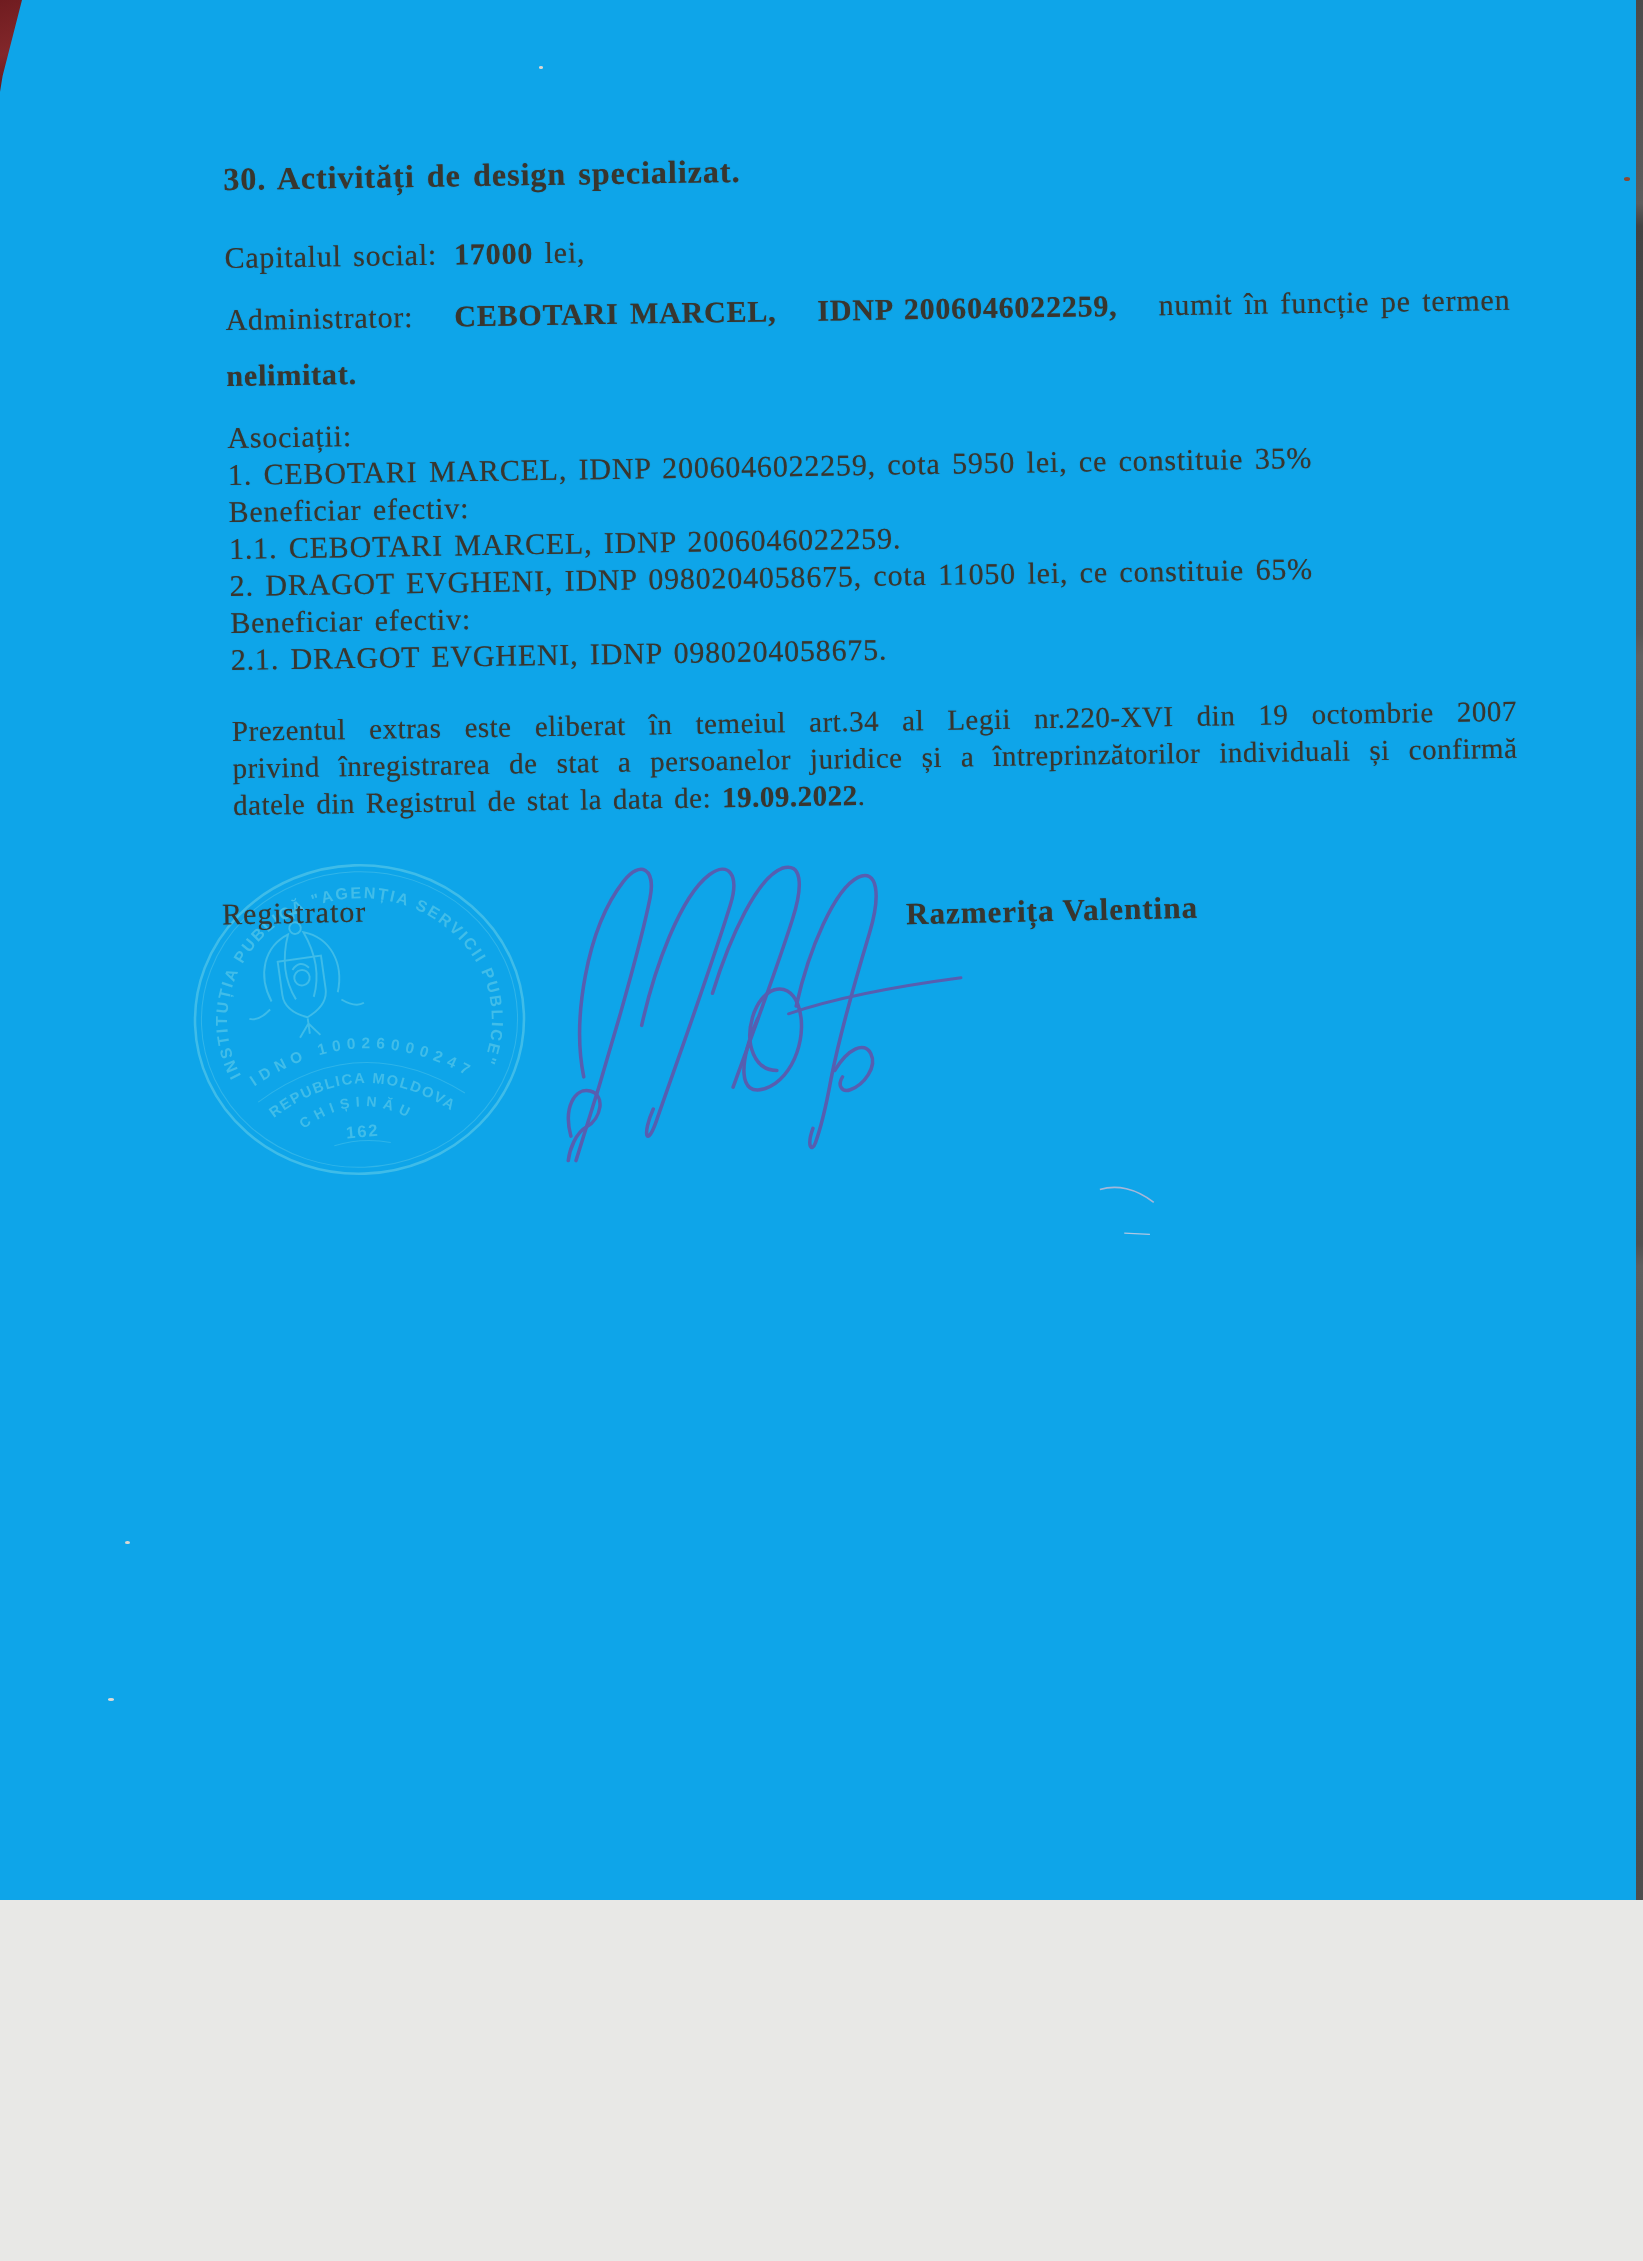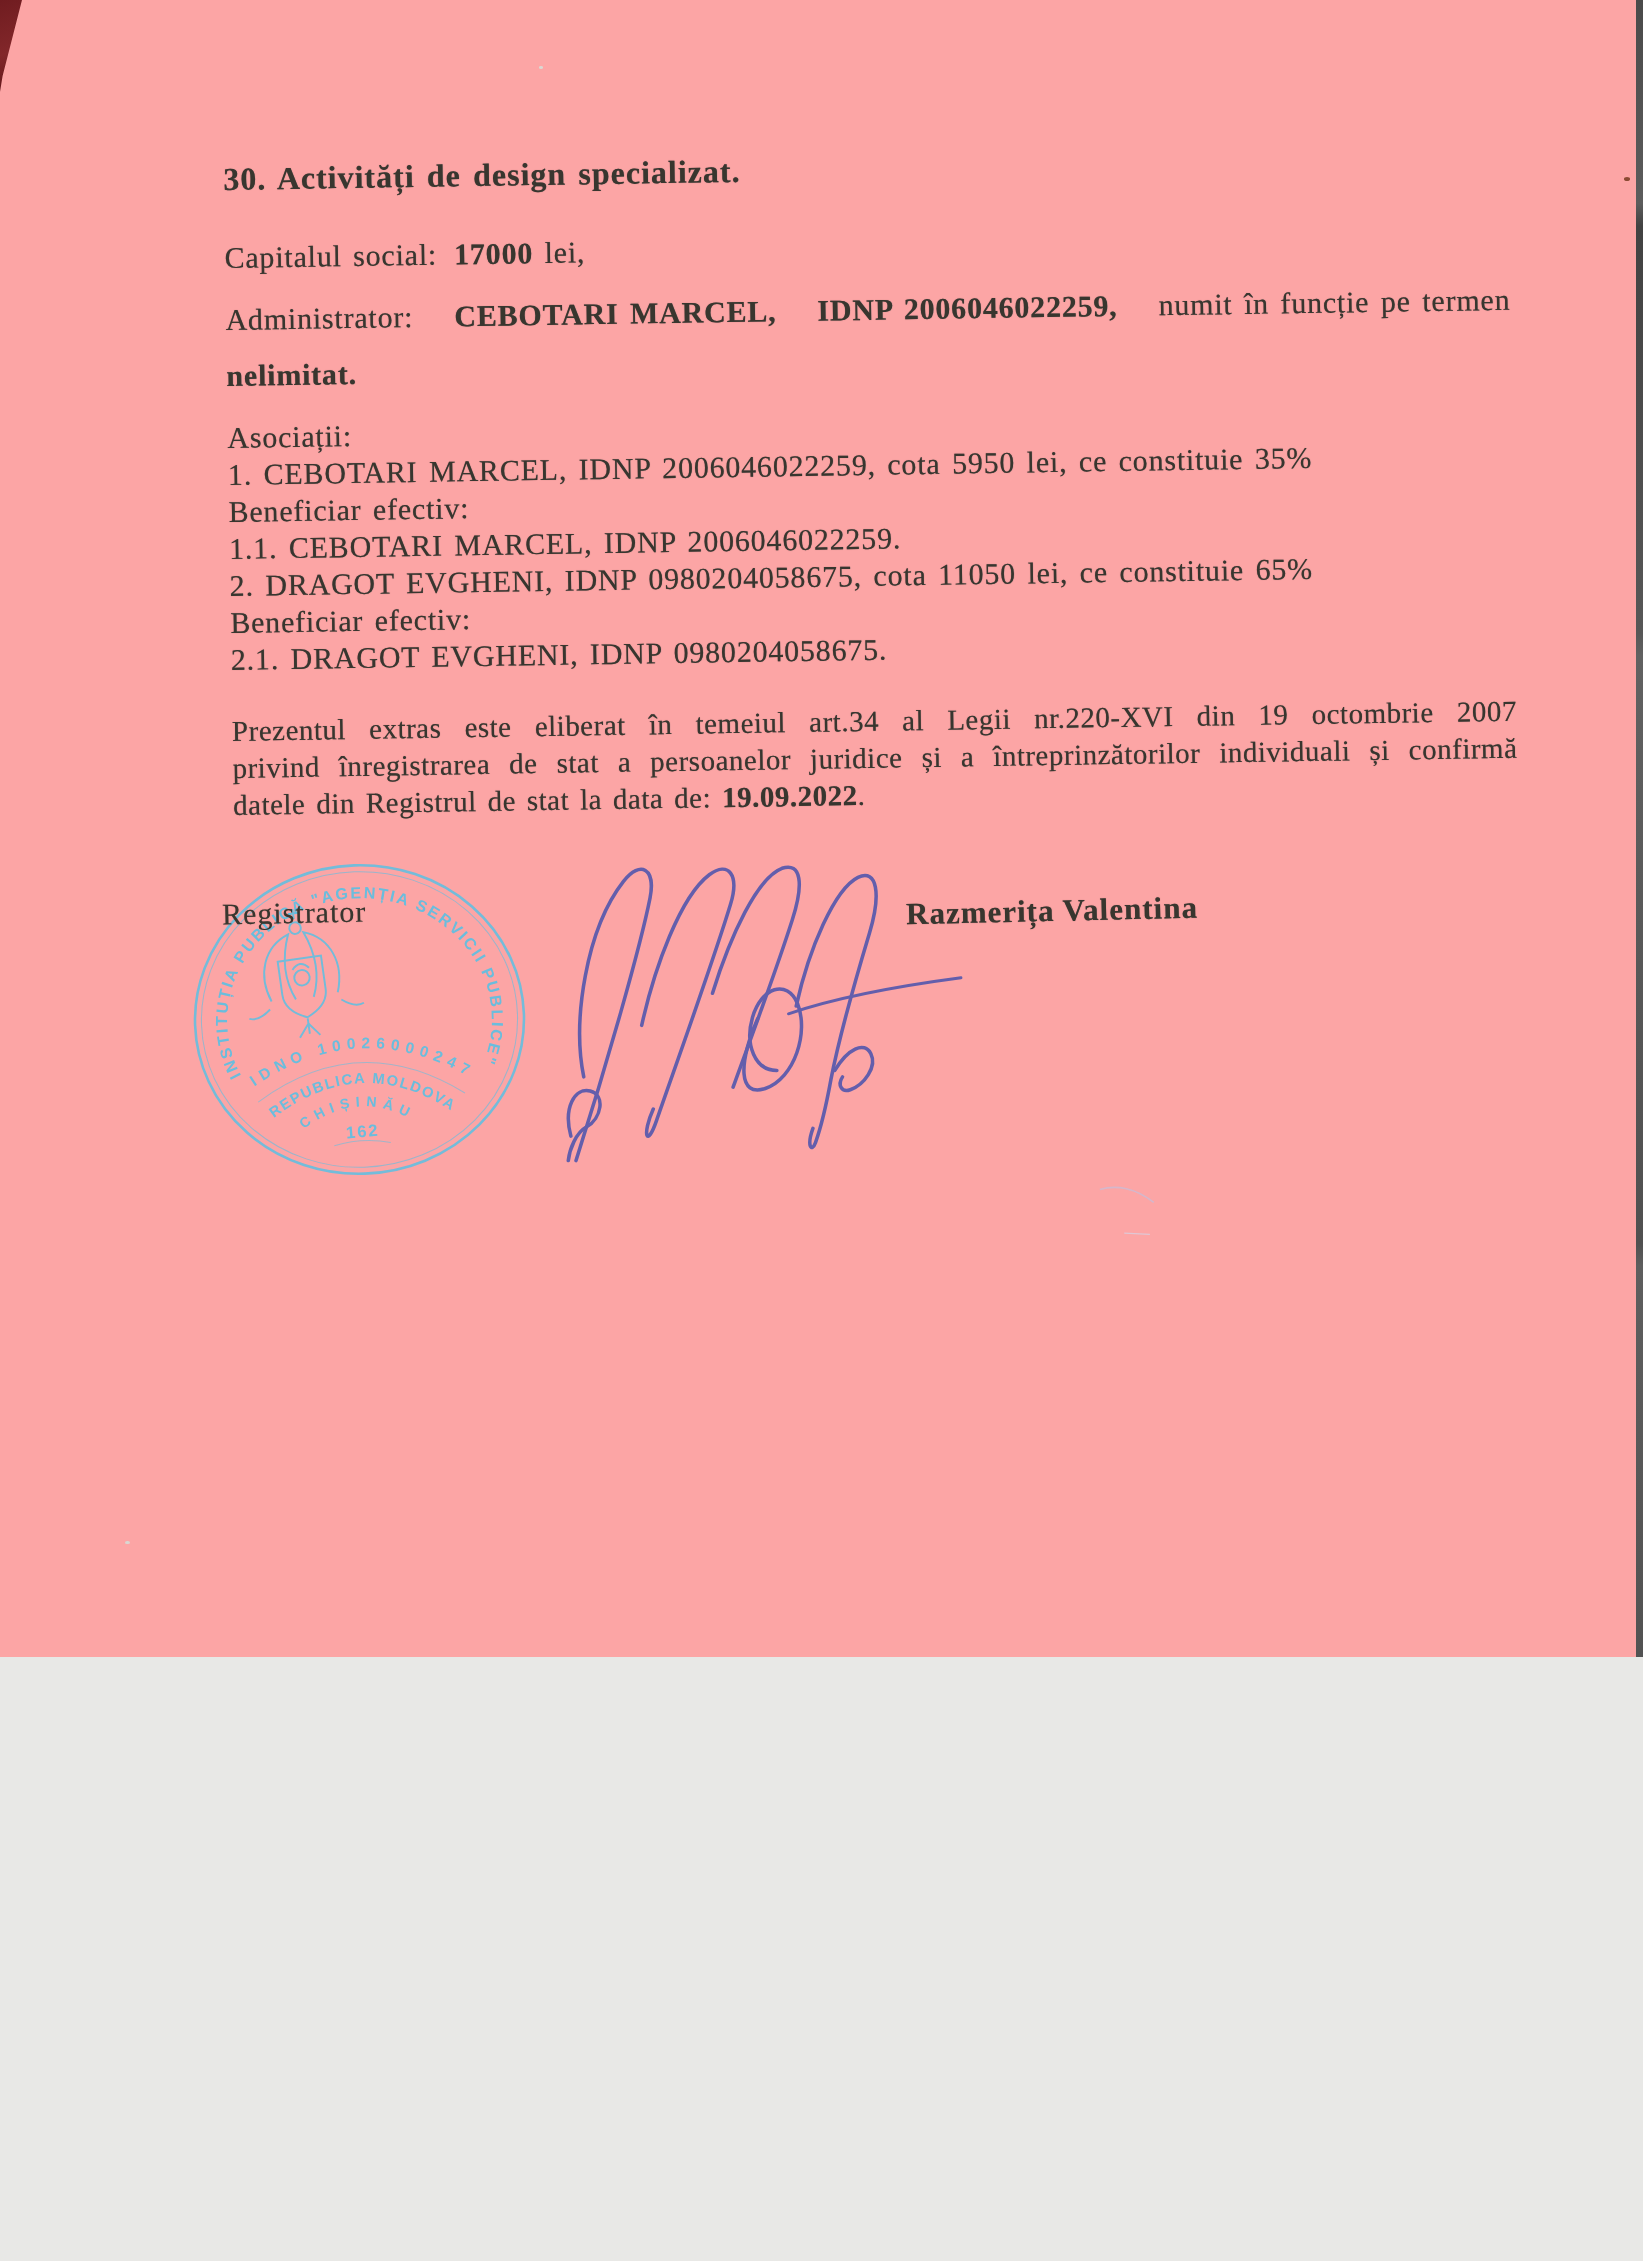--- a/index.html
+++ b/index.html
@@ -1,19 +1,19 @@
 <!DOCTYPE html>
 <html style="font-size:10.3px"><head>
 <meta charset="utf-8">
 <style>
   html,body{margin:0;padding:0;background:#e8e8e6;}
   .page{
     position:relative;
-    width:1644px;height:1657px;
-    background:#fca5a5;
+    width:1644px;height:1900px;
+    background:#0ea5e9;
     overflow:hidden;
     font-family:"Liberation Serif", serif;
     color:#38362f;
   }
   
   .edge-right{
     position:absolute;right:0;top:0;width:8.4px;height:2261px;
     background:linear-gradient(180deg,#4a4a4a 0%,#5c5c5c 9%,#424242 10%,#575757 28%,#616161 29%,#505050 55%,#5e5e5e 56%,#4c4c4c 82%,#5a5a5a 100%);
   }
   

